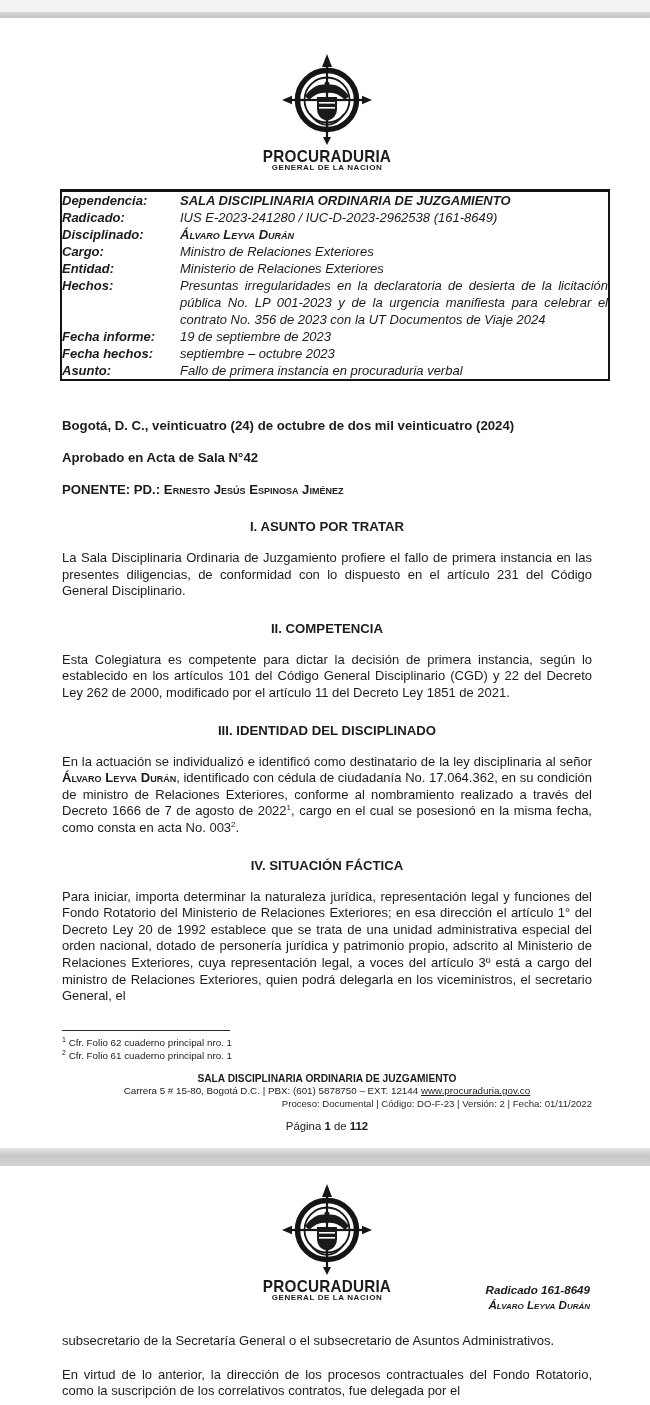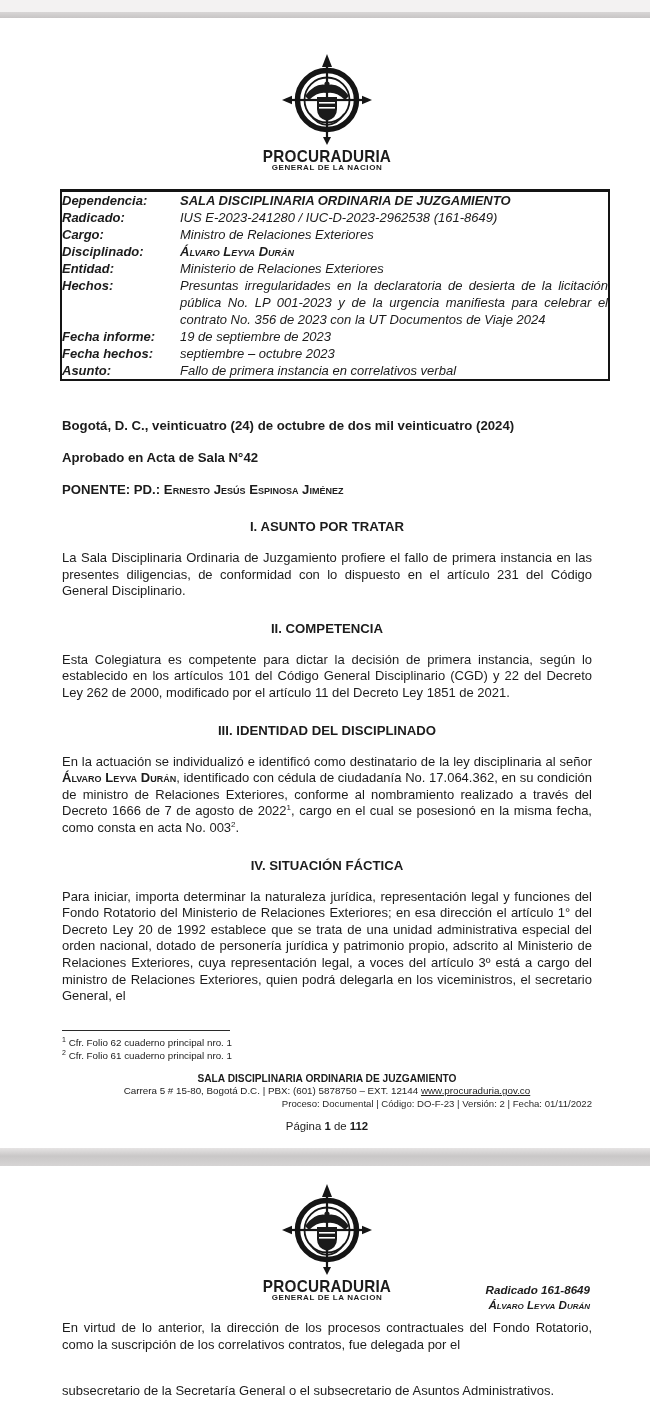--- a/index.html
+++ b/index.html
@@ -92,46 +92,46 @@
       <tbody>
           <tr>
         <td class="lbl">Dependencia:</td>
         <td class="val val-bold">SALA DISCIPLINARIA ORDINARIA DE JUZGAMIENTO</td>
       </tr>
       <tr>
         <td class="lbl">Radicado:</td>
         <td class="val">IUS E-2023-241280 / IUC-D-2023-2962538 (161-8649)</td>
       </tr>
       <tr>
+        <td class="lbl">Disciplinado:</td>
+        <td class="val sc">Álvaro Leyva Durán</td>
+      </tr>
+      <tr>
         <td class="lbl">Cargo:</td>
         <td class="val">Ministro de Relaciones Exteriores</td>
-      </tr>
-      <tr>
-        <td class="lbl">Disciplinado:</td>
-        <td class="val sc">Álvaro Leyva Durán</td>
       </tr>
       <tr>
         <td class="lbl">Entidad:</td>
         <td class="val">Ministerio de Relaciones Exteriores</td>
       </tr>
       <tr>
         <td class="lbl">Hechos:</td>
         <td class="val just">Presuntas irregularidades en la declaratoria de desierta de la licitación pública No. LP 001-2023 y de la urgencia manifiesta para celebrar el contrato No. 356 de 2023 con la UT Documentos de Viaje 2024</td>
       </tr>
       <tr>
         <td class="lbl">Fecha informe:</td>
         <td class="val">19 de septiembre de 2023</td>
       </tr>
       <tr>
         <td class="lbl">Fecha hechos:</td>
         <td class="val">septiembre – octubre 2023</td>
       </tr>
       <tr>
         <td class="lbl">Asunto:</td>
-        <td class="val">Fallo de primera instancia en correlativos verbal</td>
+        <td class="val">Fallo de primera instancia en procuraduria verbal</td>
       </tr>
     </tbody>
       </table>
 
     <div class="bold-line date-line">Bogotá, D. C., veinticuatro (24) de octubre de dos mil veinticuatro (2024)</div>
     <div class="bold-line">Aprobado en Acta de Sala N°42</div>
     <div class="bold-line"><span>PONENTE: PD.: </span><span class="sc">Ernesto Jesús Espinosa Jiménez</span></div>
 
     <div class="heading">I. ASUNTO POR TRATAR</div>
     <p class="para">La Sala Disciplinaria Ordinaria de Juzgamiento profiere el fallo de primera instancia en las presentes diligencias, de conformidad con lo dispuesto en el artículo 231 del Código General Disciplinario.</p>
@@ -183,16 +183,16 @@
       </span>
       <div class="logo-word1">PROCURADURIA</div>
       <div class="logo-word2">GENERAL DE LA NACION</div>
     </div>
 
     <div class="p2-radicado">
       <div>Radicado 161-8649</div>
       <div class="sc">Álvaro Leyva Durán</div>
     </div>
 
+    <p class="para p2-para1">subsecretario de la Secretaría General o el subsecretario de Asuntos Administrativos.</p>
     <p class="para p2-para2">En virtud de lo anterior, la dirección de los procesos contractuales del Fondo Rotatorio, como la suscripción de los correlativos contratos, fue delegada por el</p>
-    <p class="para p2-para1">subsecretario de la Secretaría General o el subsecretario de Asuntos Administrativos.</p>
   </div>
 </div>
 
 </body></html>

